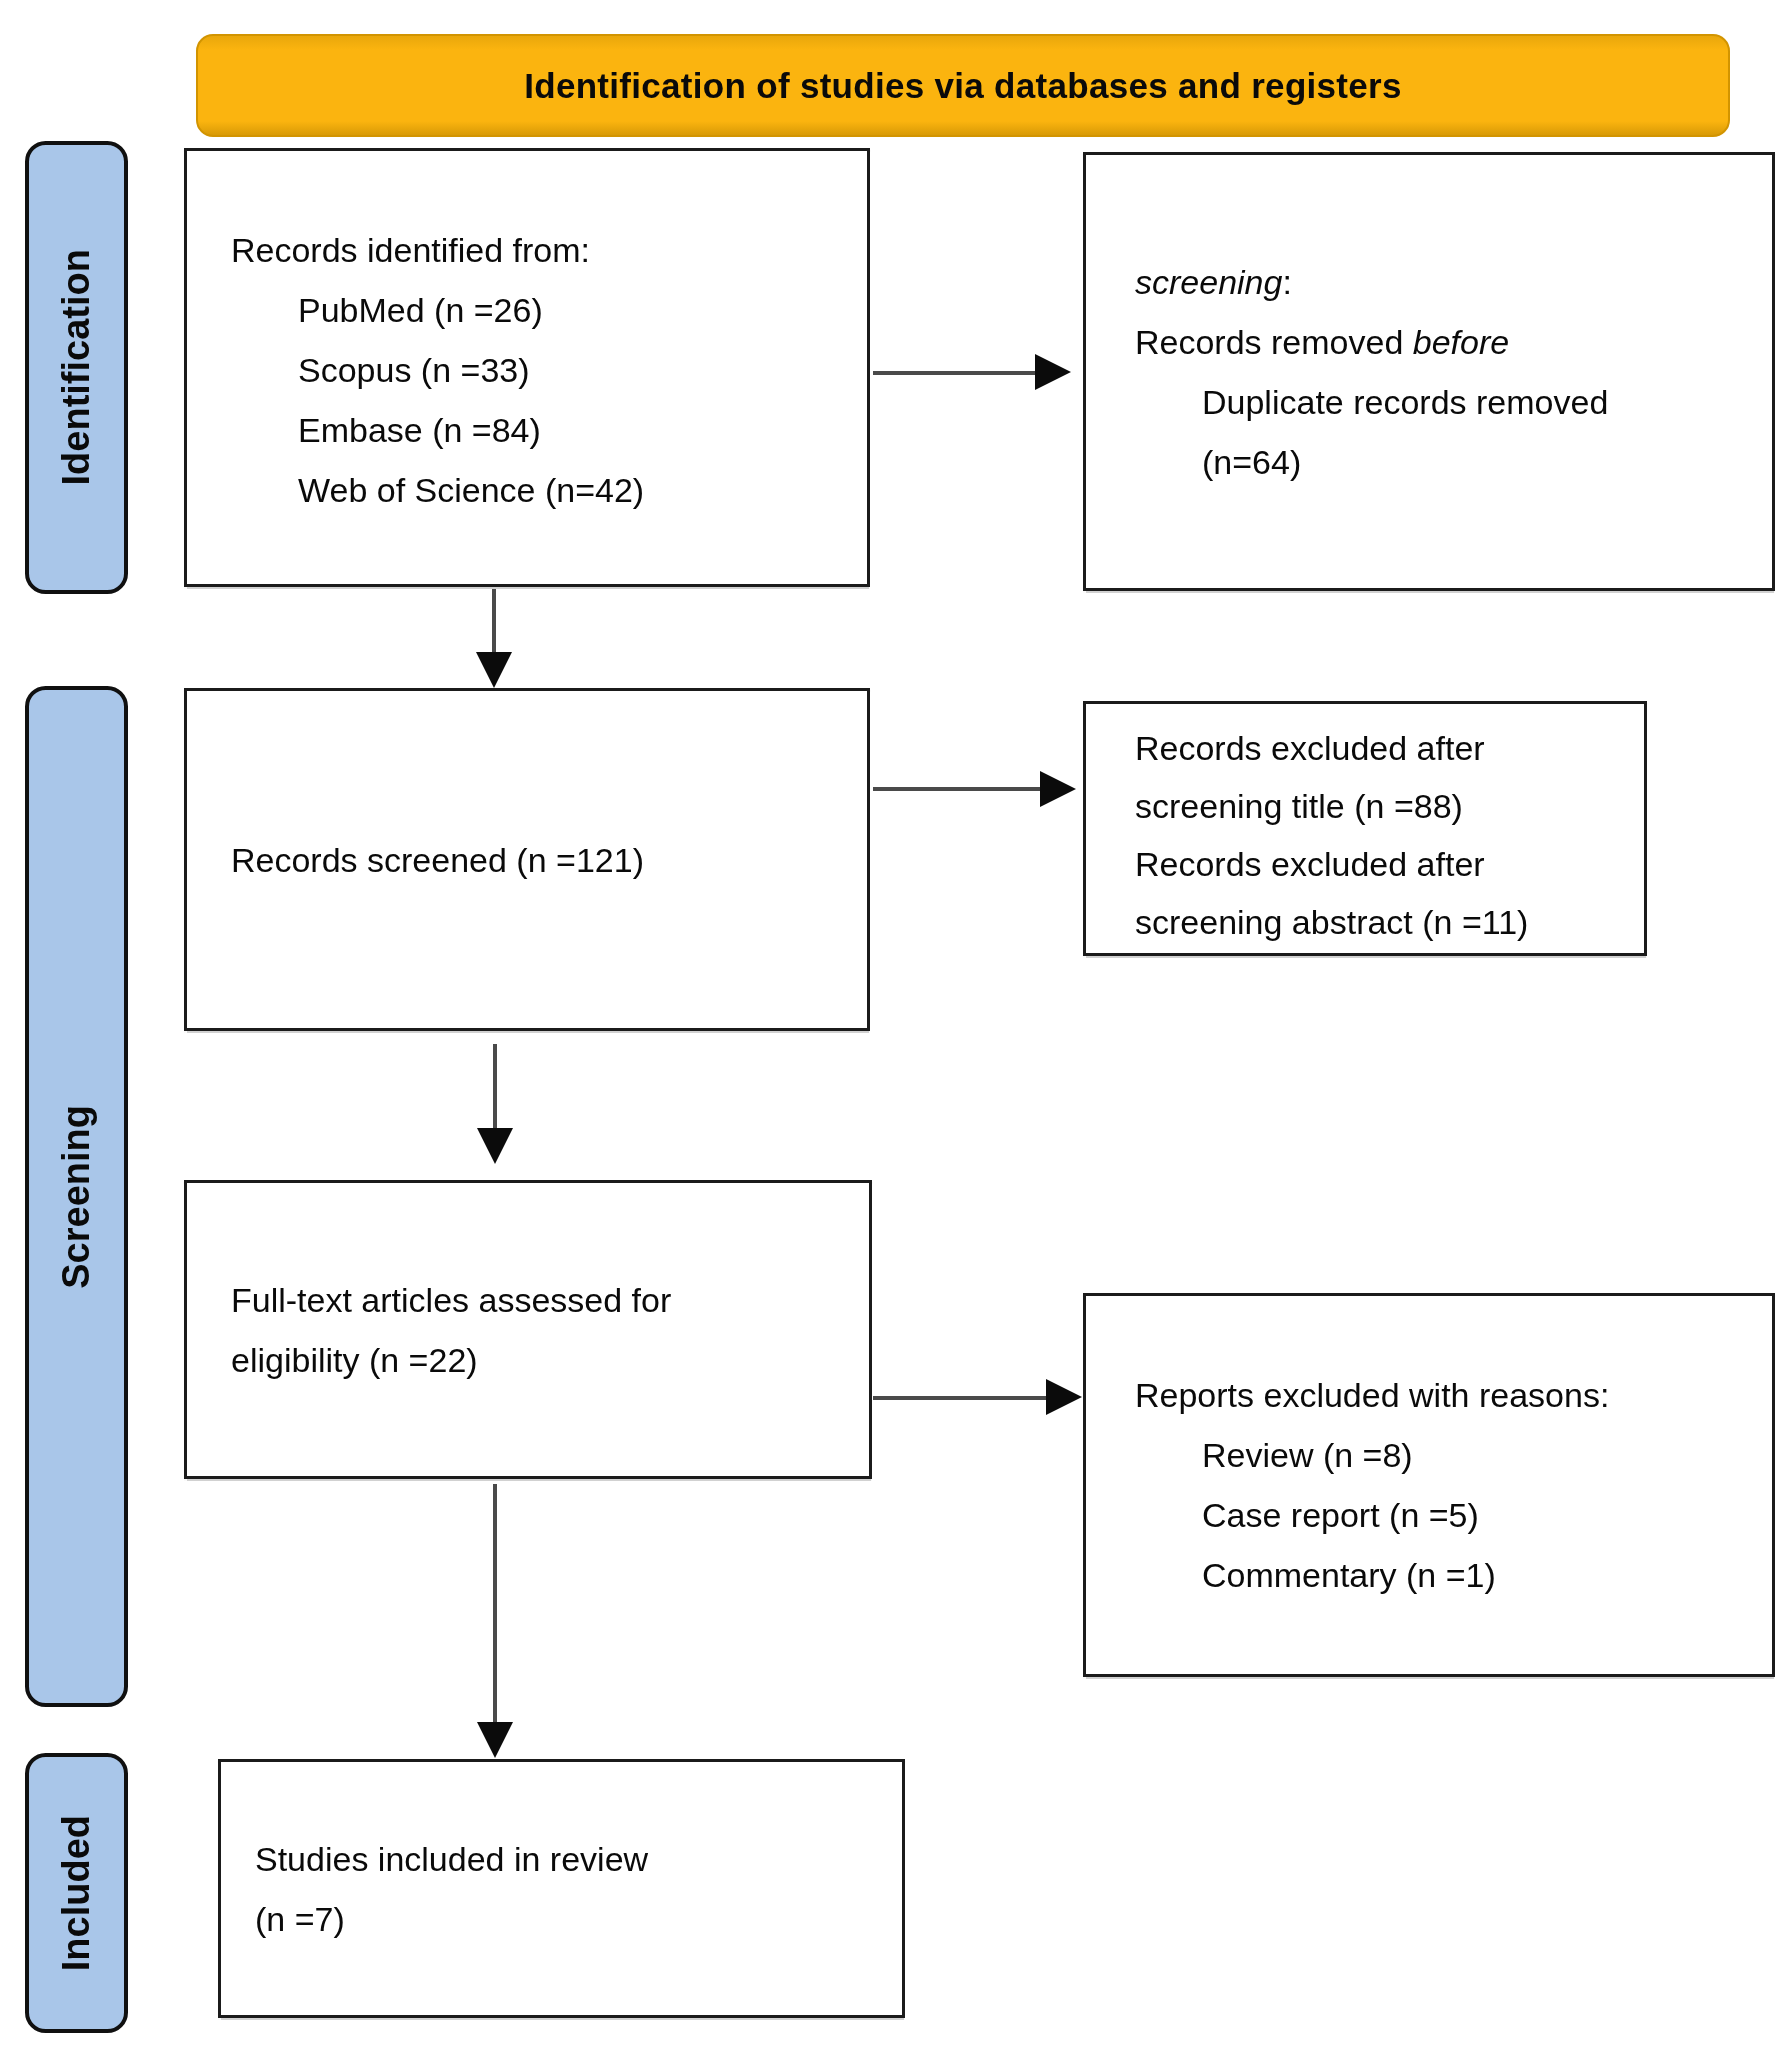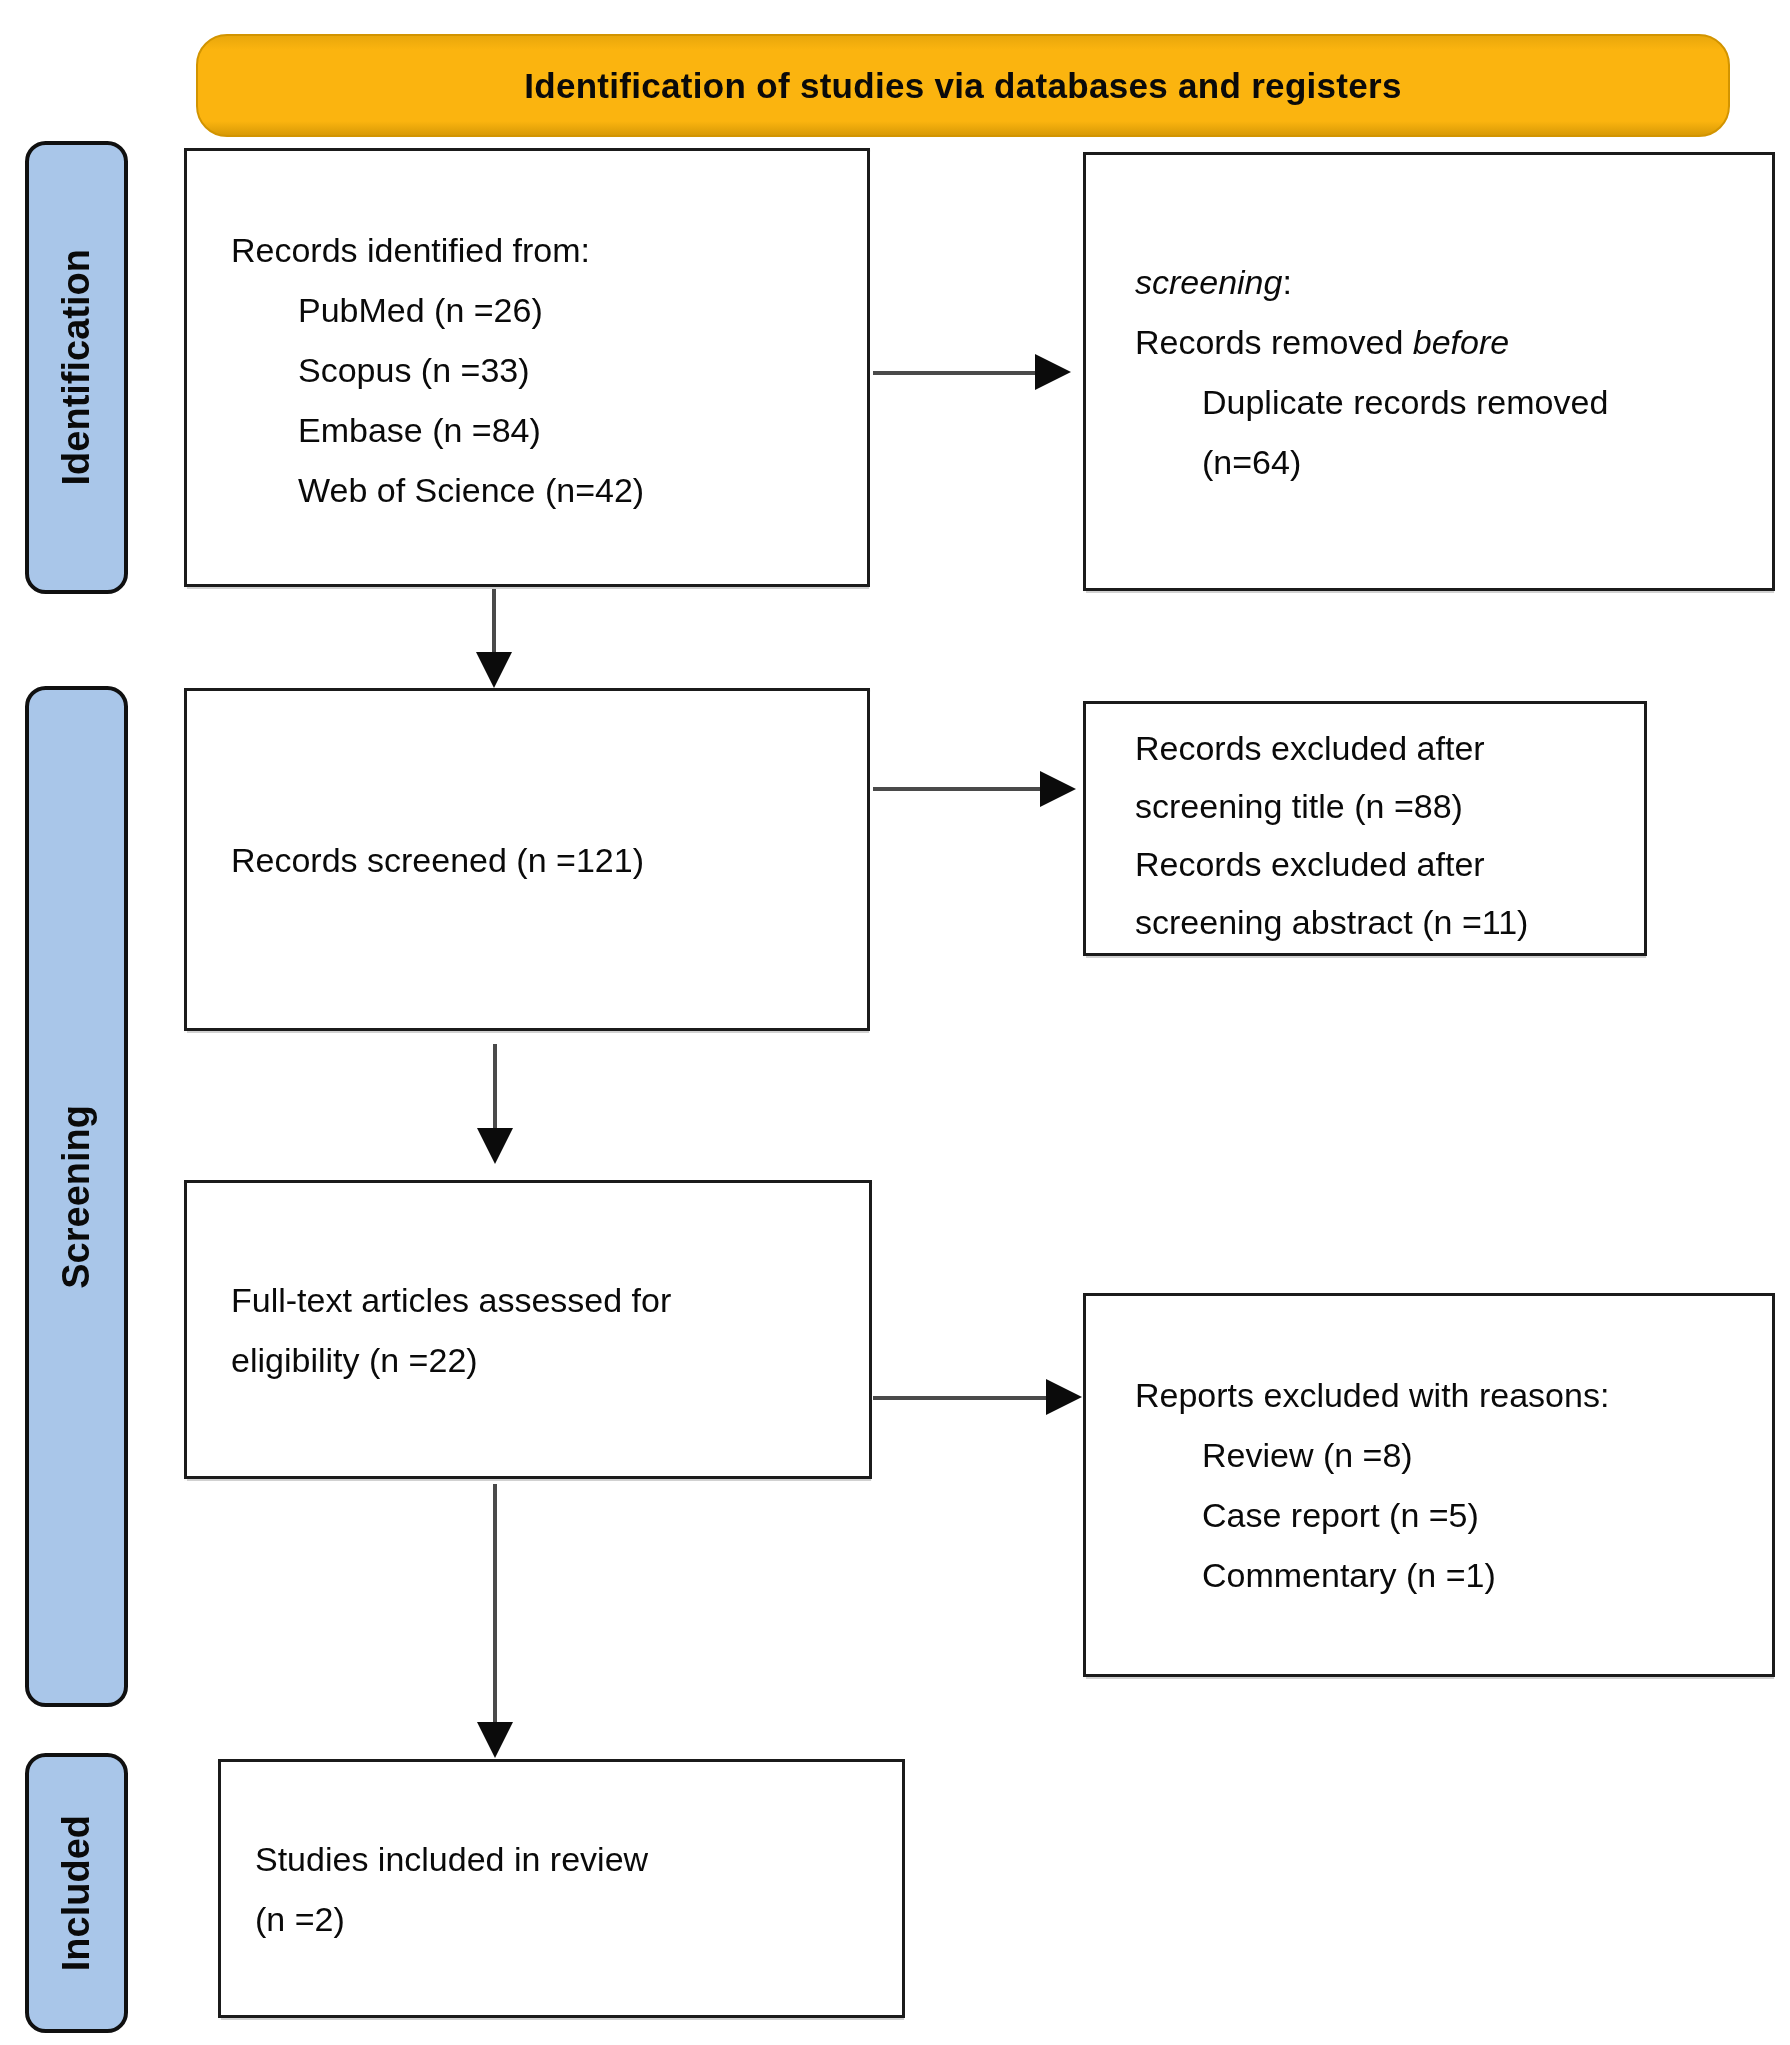--- a/index.html
+++ b/index.html
@@ -18,21 +18,21 @@
   }
 
   
   .banner {
     position: absolute;
     left: 196px; top: 34px;
     width: 1534px; height: 103px;
     box-sizing: border-box;
     background: linear-gradient(180deg, #e9a70b 0%, var(--banner-bg, #FBB40F) 14%, var(--banner-bg, #FBB40F) 86%, #d89a06 100%);
     border: 2.7px solid var(--banner-border, #D29400);
-    border-radius: 31px;
+    border-radius: 17px;
     display: flex;
     align-items: center;
     justify-content: center;
     font-size: 35px;
     font-weight: bold;
     letter-spacing: 0.3px;
   }
 
   
   .side {
@@ -173,21 +173,21 @@
         <div class="line">Review (n =8)</div>
         <div class="line">Case report (n =5)</div>
         <div class="line">Commentary (n =1)</div>
       </div>
     </div>
   </div>
 
   <div class="box centerv" id="box-studies-included">
     <div>
       <div class="line">Studies included in review</div>
-      <div class="line">(n =2)</div>
+      <div class="line">(n =7)</div>
     </div>
   </div>
 
   <div>
     <div class="vline" style="left:492px; top:589px; height:66px;"></div>
     <div class="head-down" style="left:476px; top:652px;"></div>
   </div>
   <div>
     <div class="vline" style="left:493px; top:1044px; height:85px;"></div>
     <div class="head-down" style="left:477px; top:1128px;"></div>

